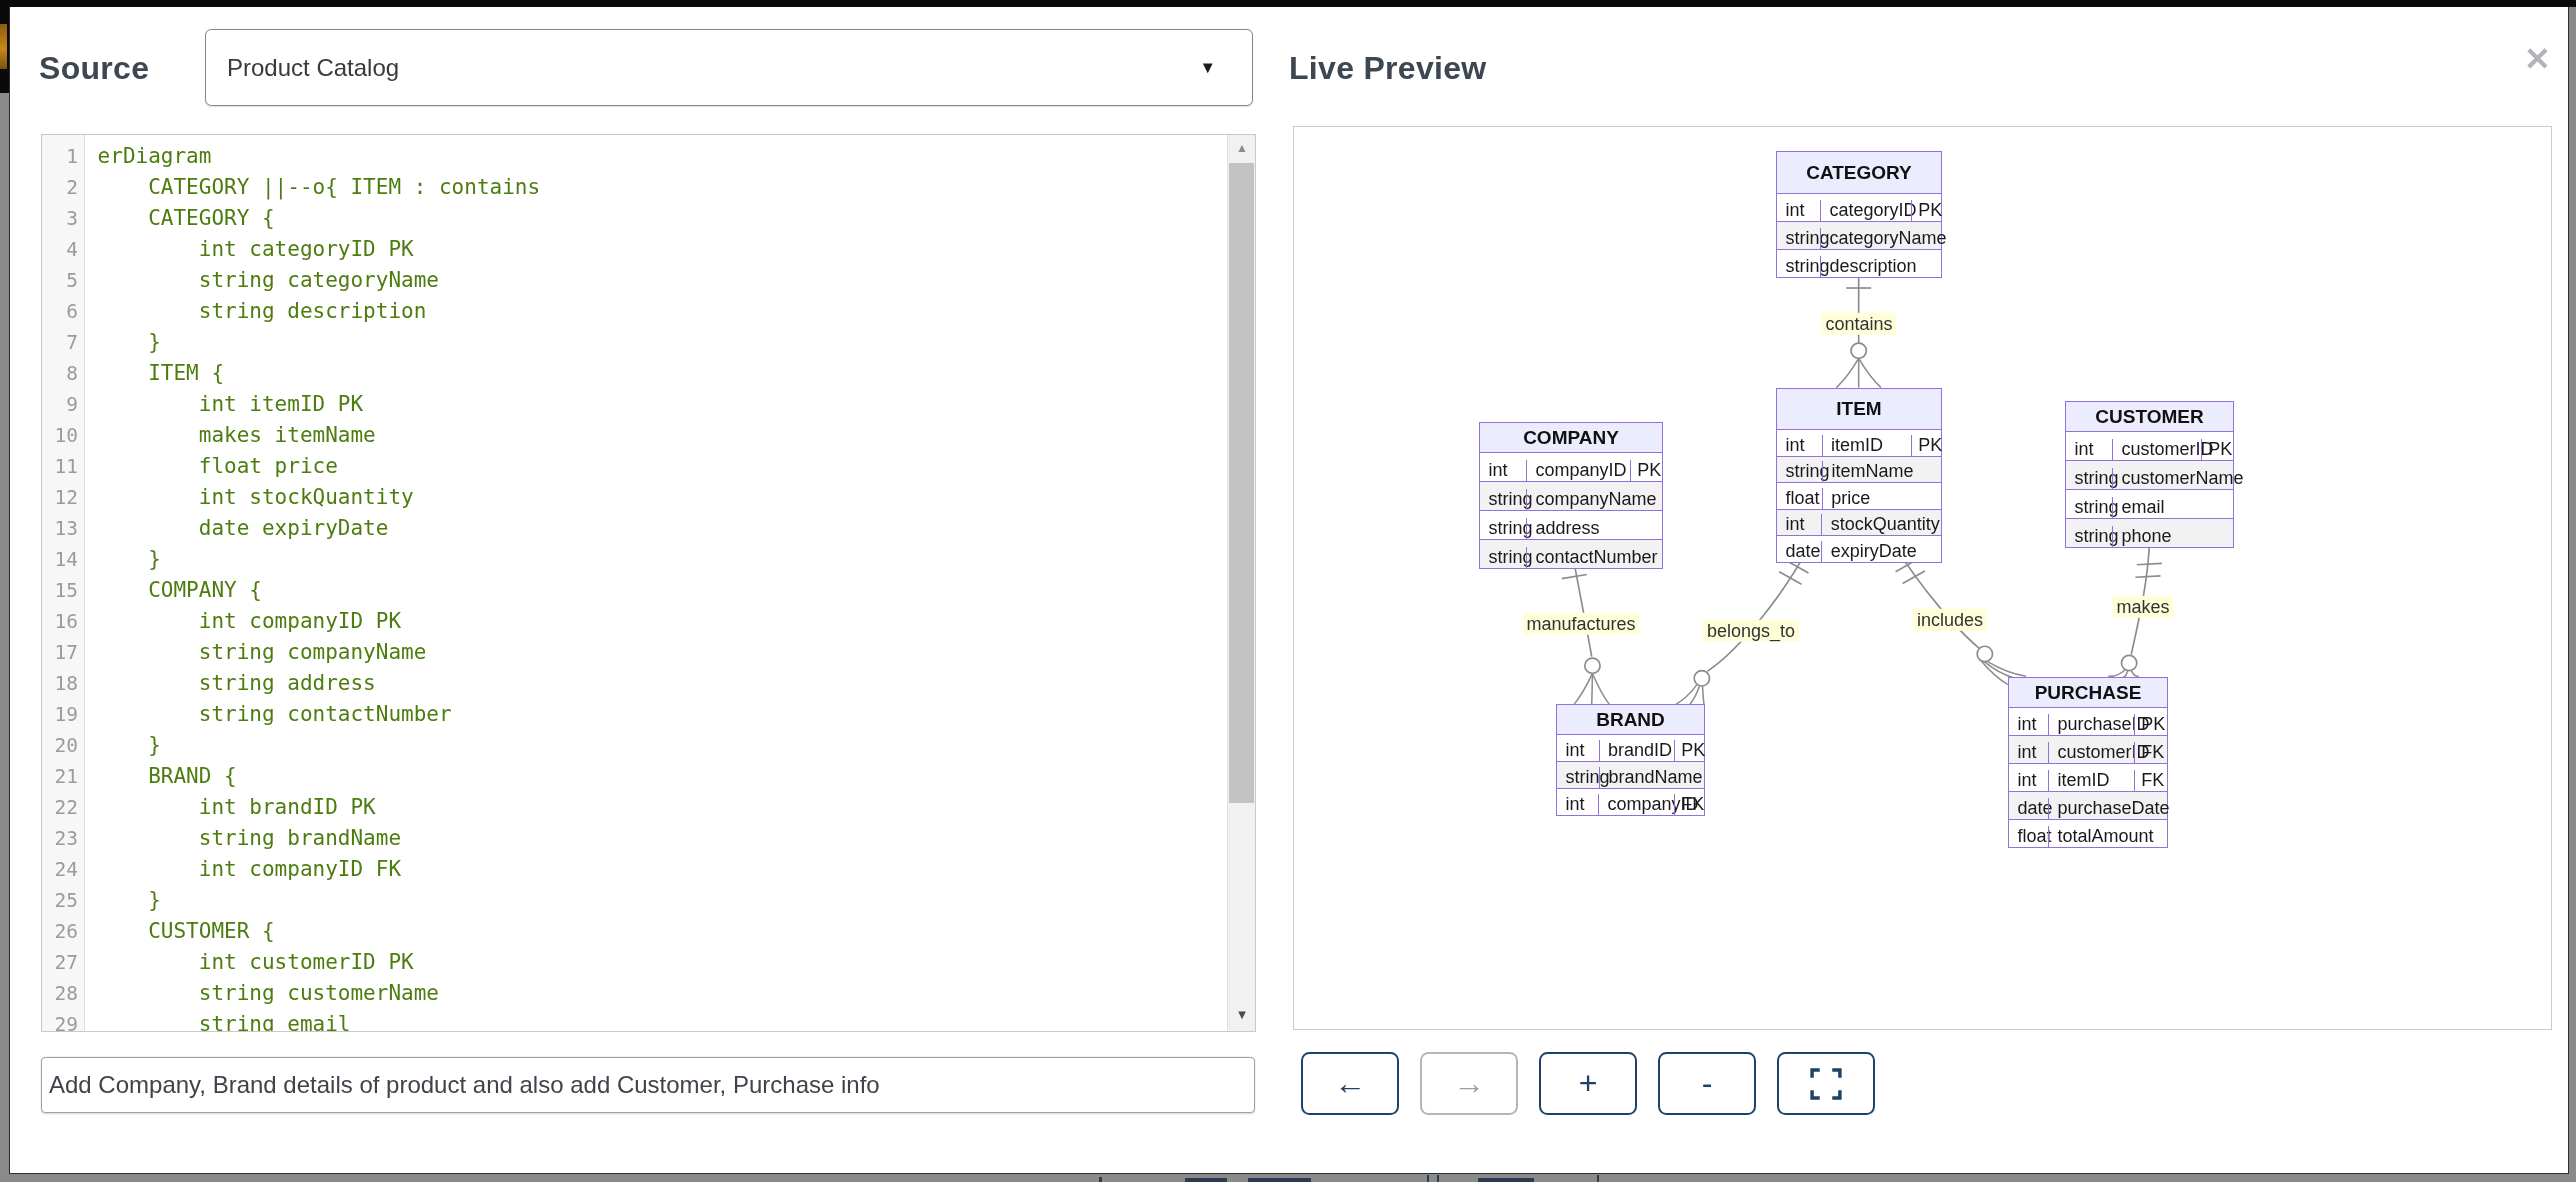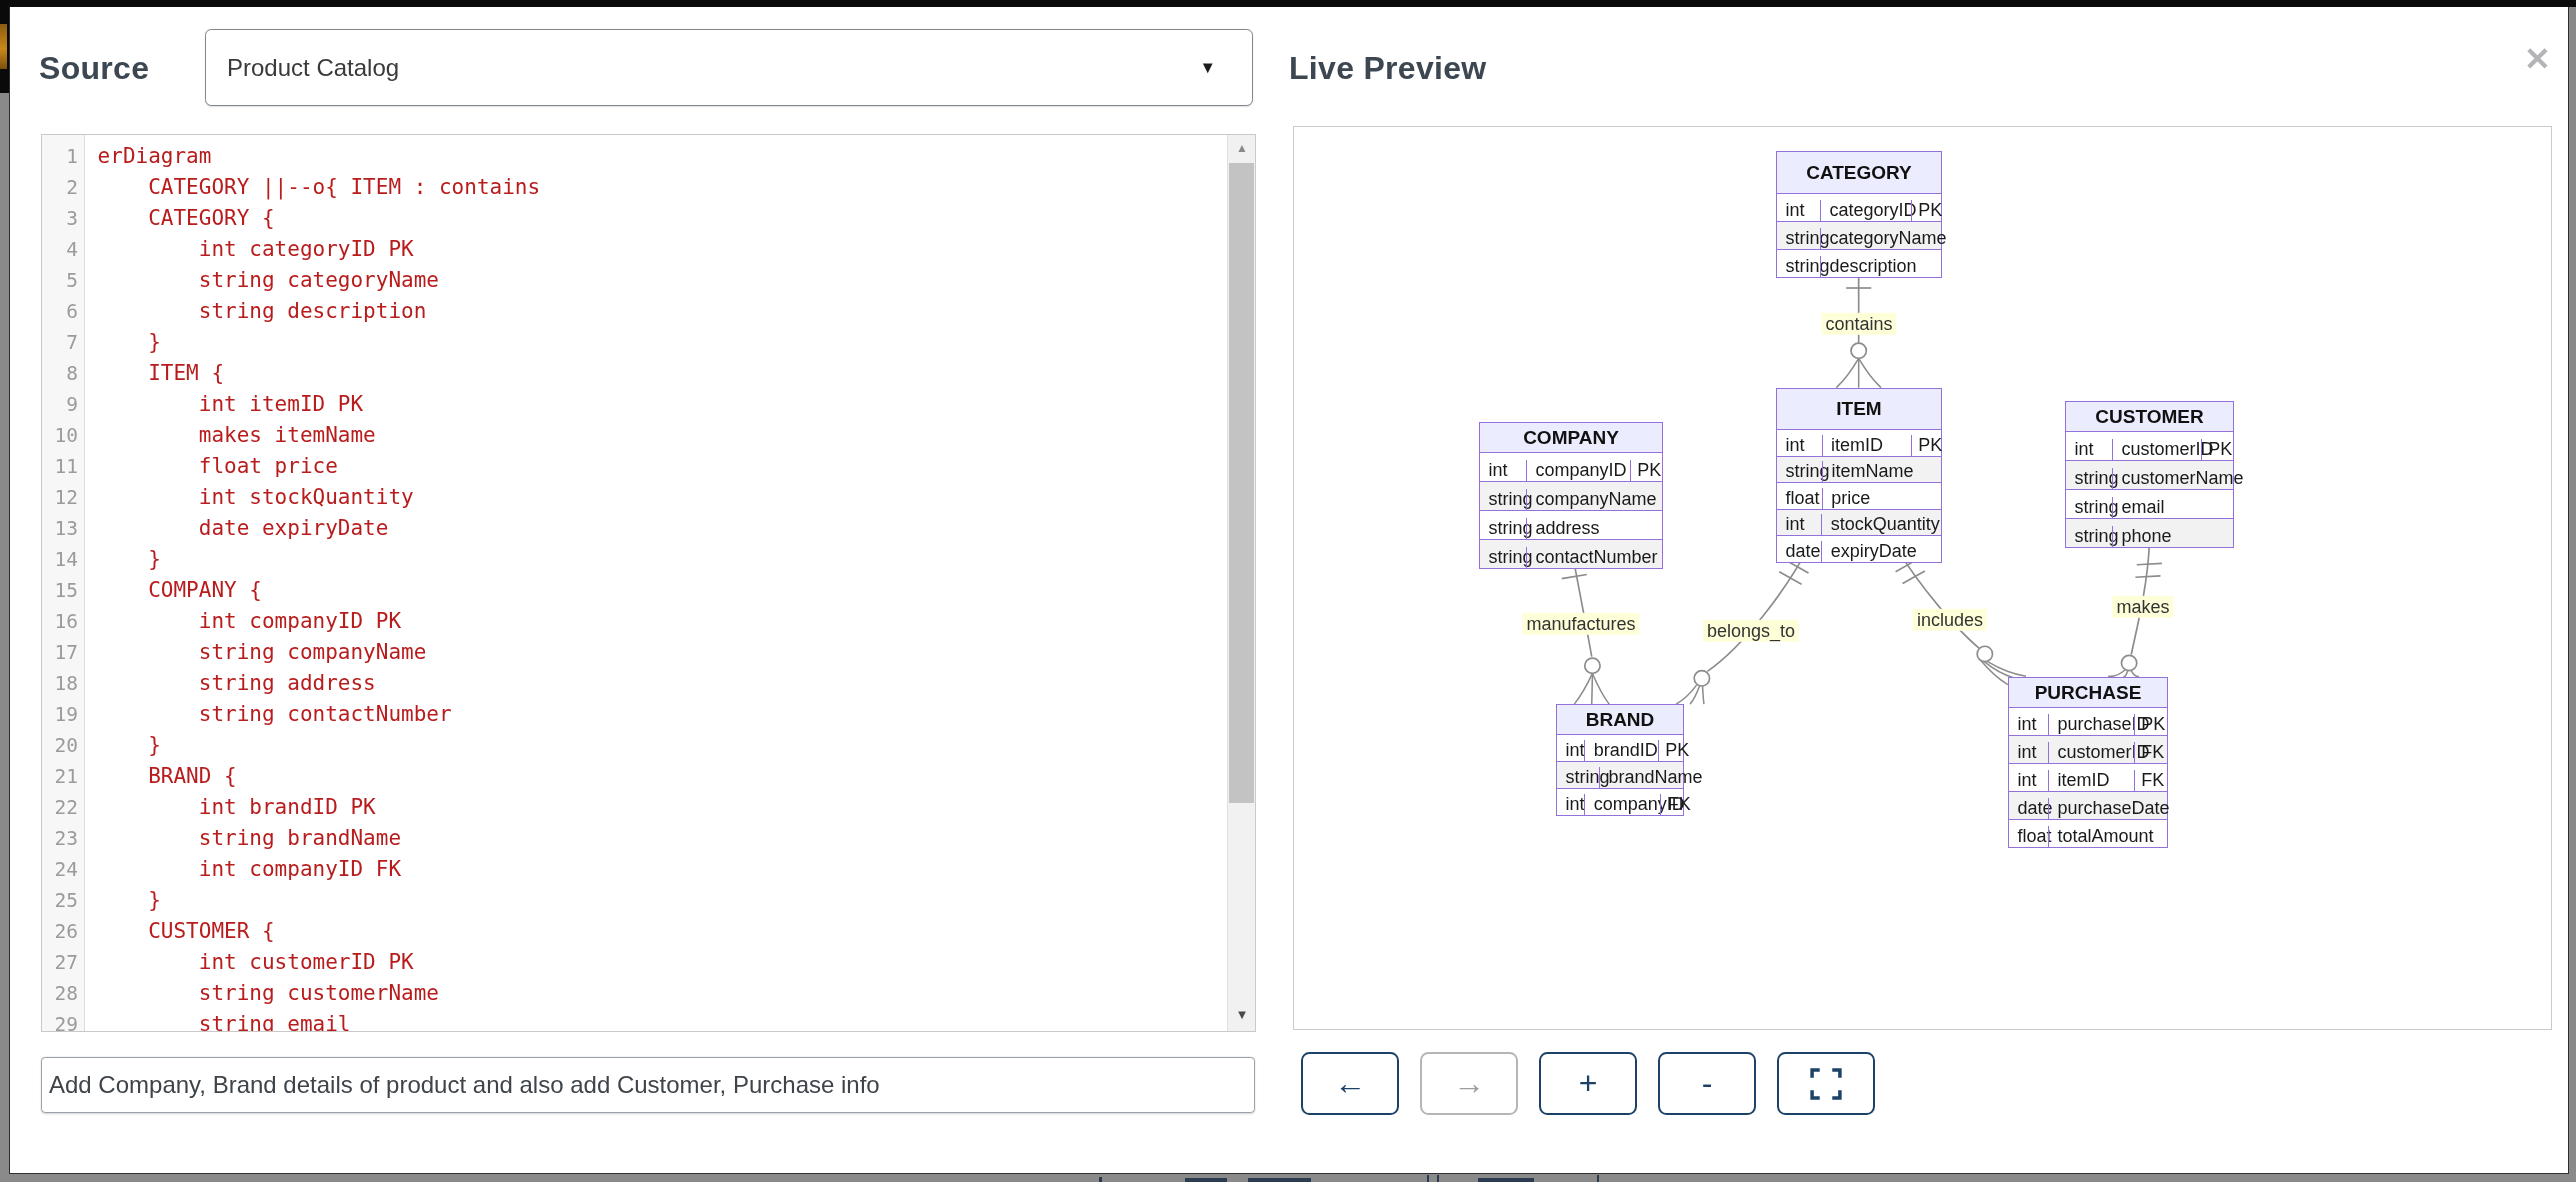--- a/index.html
+++ b/index.html
@@ -43,21 +43,21 @@
     background:#f7f7f7; border-right:1.4px solid #dcdcdc;
   }
   .code-lines { position:absolute; left:0; top:5.6px; width:1174px; }
   .cl { display:flex; height:31px; align-items:center; }
   .cl .ln {
     width:43px; flex:none; text-align:right; padding-right:7px;
     font-family:"DejaVu Sans Mono", monospace; font-size:19.5px; color:#9b9b9b;
   }
   .cl .ct {
     padding-left:12.6px; white-space:pre;
-    font-family:"DejaVu Sans Mono", monospace; font-size:21px; color:#b91c1c;
+    font-family:"DejaVu Sans Mono", monospace; font-size:21px; color:#4d7c0f;
   }
   .scrollbar {
     position:absolute; right:0; top:0; width:28px; height:100%;
     background:#f1f1f1; border-left:0.7px solid #e0e0e0;
   }
   .sb-btn { position:absolute; left:0; width:28px; height:26.5px; display:flex; align-items:center; justify-content:center; }
   .sb-up { top:0; font-size:12px; color:#8a8a8a; }
   .sb-down { bottom:2.8px; font-size:13.2px; color:#4a4a4a; }
   .sb-thumb { position:absolute; left:1.4px; top:28px; width:25px; height:640px; background:#c3c3c3; }
 
@@ -382,21 +382,21 @@
           <div class="ec" style="width: 46px;">string</div>
           <div class="ec" style="width: 89px; margin-top: 44px;">email</div>
           <div class="ec" style="width: 32px; padding-left: 6.3px;"></div>
         </div>
         <div class="erow alt" style="height: 29px;">
           <div class="ec" style="width: 46px;">string</div>
           <div class="ec" style="width: 89px;">phone</div>
           <div class="ec" style="width: 32px; padding-left: 6.3px;"></div>
         </div>
       </div>
-      <div class="entity" style="left: 262px; top: 577px; width: 128px;">
+      <div class="entity" style="left: 262px; top: 577px; width: 149px;">
         <div class="ehead" style="height: 29px;">BRAND</div>
         <div class="erow" style="height: 27px;">
           <div class="ec" style="width: 42px;">int</div>
           <div class="ec" style="width: 76px;">brandID</div>
           <div class="ec" style="width: 30px; padding-left: 6.3px;">PK</div>
         </div>
         <div class="erow alt" style="height: 27px;">
           <div class="ec" style="width: 42px;">string</div>
           <div class="ec" style="width: 76px;">brandName</div>
           <div class="ec" style="width: 30px; padding-left: 6.3px;"></div>

